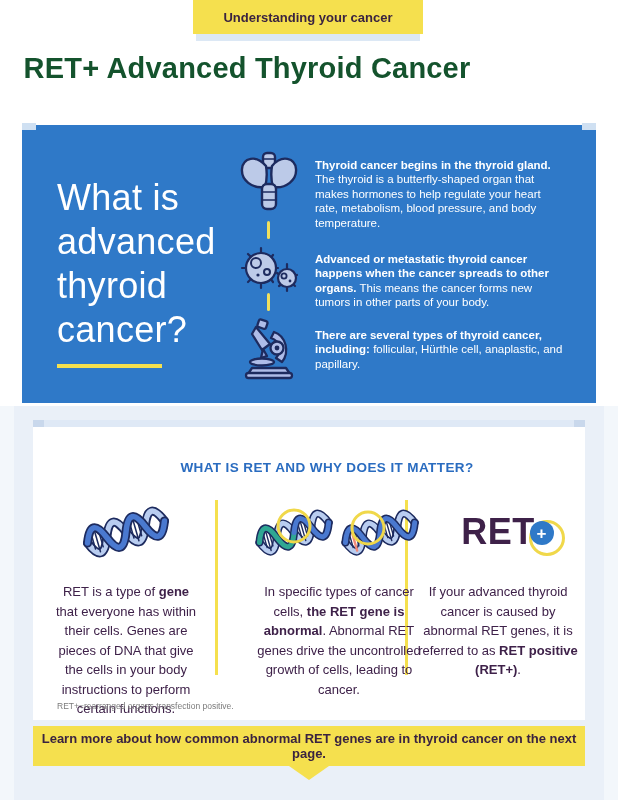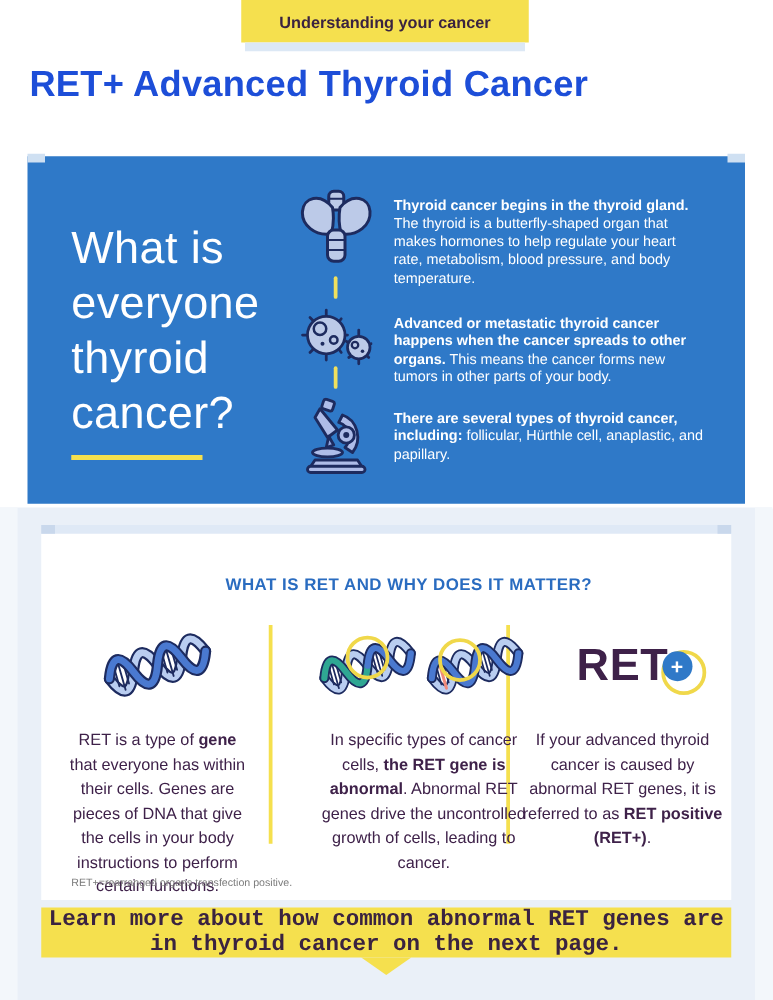--- a/index.html
+++ b/index.html
@@ -9,21 +9,21 @@
   .edge-strip{position:absolute;top:406px;width:14px;height:394px;background:#f3f7fb;}
   .edge-strip.left{left:0;} .edge-strip.right{right:0;}
 
   
   .top-tab{position:absolute;left:193px;top:0;width:230px;height:34px;background:#f5e04e;
            display:flex;align-items:center;justify-content:center;}
   .top-tab span{font-size:13px;font-weight:700;color:#3a2340;}
   .tab-understrip{position:absolute;left:196px;top:34px;width:224px;height:7px;background:#dce8f5;}
 
   .main-title{position:absolute;left:0;top:52px;width:494px;text-align:center;
-              font-size:29px;font-weight:700;color:#1d4ed8;letter-spacing:.2px;}
+              font-size:29px;font-weight:700;color:#14532d;letter-spacing:.2px;}
 
   
   .blue-panel{position:absolute;left:22px;top:125px;width:574px;height:278px;background:#2f79c8;}
   .panel-corner{position:absolute;top:123px;width:14px;height:7px;background:#cfe0f2;}
   .panel-corner.left{left:22px;} .panel-corner.right{left:582px;}
 
   .panel-heading{position:absolute;left:57px;top:176px;color:#ffffff;font-size:36px;font-weight:300;line-height:44px;letter-spacing:.3px;}
   .panel-heading span{display:block;}
   .heading-underline{position:absolute;left:57px;top:364px;width:105px;height:4px;background:#f5e04e;}
 
@@ -61,21 +61,21 @@
   .ret-logo{position:relative;display:inline-block;font-size:36px;font-weight:800;color:#3e2149;letter-spacing:.5px;}
   .ret-plus-ring{position:absolute;right:-30px;top:-12px;width:30px;height:30px;border:3px solid #f0d84a;border-radius:50%;background:#ffffff;}
   .ret-plus-circle{position:absolute;left:-2px;top:-2px;width:24px;height:24px;border-radius:50%;background:#2f79c8;
                    display:flex;align-items:center;justify-content:center;color:#fff;font-size:17px;font-weight:700;line-height:1;}
 
   .footnote{position:absolute;left:24px;top:281px;font-size:8.5px;color:#7b7b7b;}
 
   
   .bottom-banner{position:absolute;left:33px;top:726px;width:552px;height:40px;background:#f5e04e;
                  display:flex;align-items:center;justify-content:center;}
-  .bottom-banner span{font-size:18px;font-weight:700;color:#3a2340;text-align:center;font-family:Liberation Mono, monospace;}
+  .bottom-banner span{font-size:13px;font-weight:700;color:#3a2340;text-align:center;}
   .banner-arrow{position:absolute;left:289px;top:766px;width:0;height:0;
                 border-left:20px solid transparent;border-right:20px solid transparent;border-top:14px solid #f5e04e;}
 </style>
 </head>
 <body>
 
 <div class="page">
   <div class="lower-bg"></div>
   <div class="edge-strip left"></div>
   <div class="edge-strip right"></div>
@@ -85,21 +85,21 @@
   </div>
   <div class="tab-understrip"></div>
   <div class="main-title">RET+ Advanced Thyroid Cancer</div>
 
   <div class="blue-panel"></div>
   <div class="panel-corner left"></div>
   <div class="panel-corner right"></div>
 
   <div class="panel-heading">
     <span>What is</span>
-    <span>everyone</span>
+    <span>advanced</span>
     <span>thyroid</span>
     <span>cancer?</span>
   </div>
   <div class="heading-underline"></div>
 
   <div class="panel-icon icon-thyroid">
     <svg width="58" height="62" viewBox="0 0 58 62">
       <g stroke="#1d2b5f" stroke-width="2.4" stroke-linejoin="round" stroke-linecap="round">
         <rect x="23" y="3" width="12" height="15" rx="4" fill="#bccae8"></rect>
         <line x1="23" y1="9" x2="35" y2="9" stroke-width="1.6"></line>

